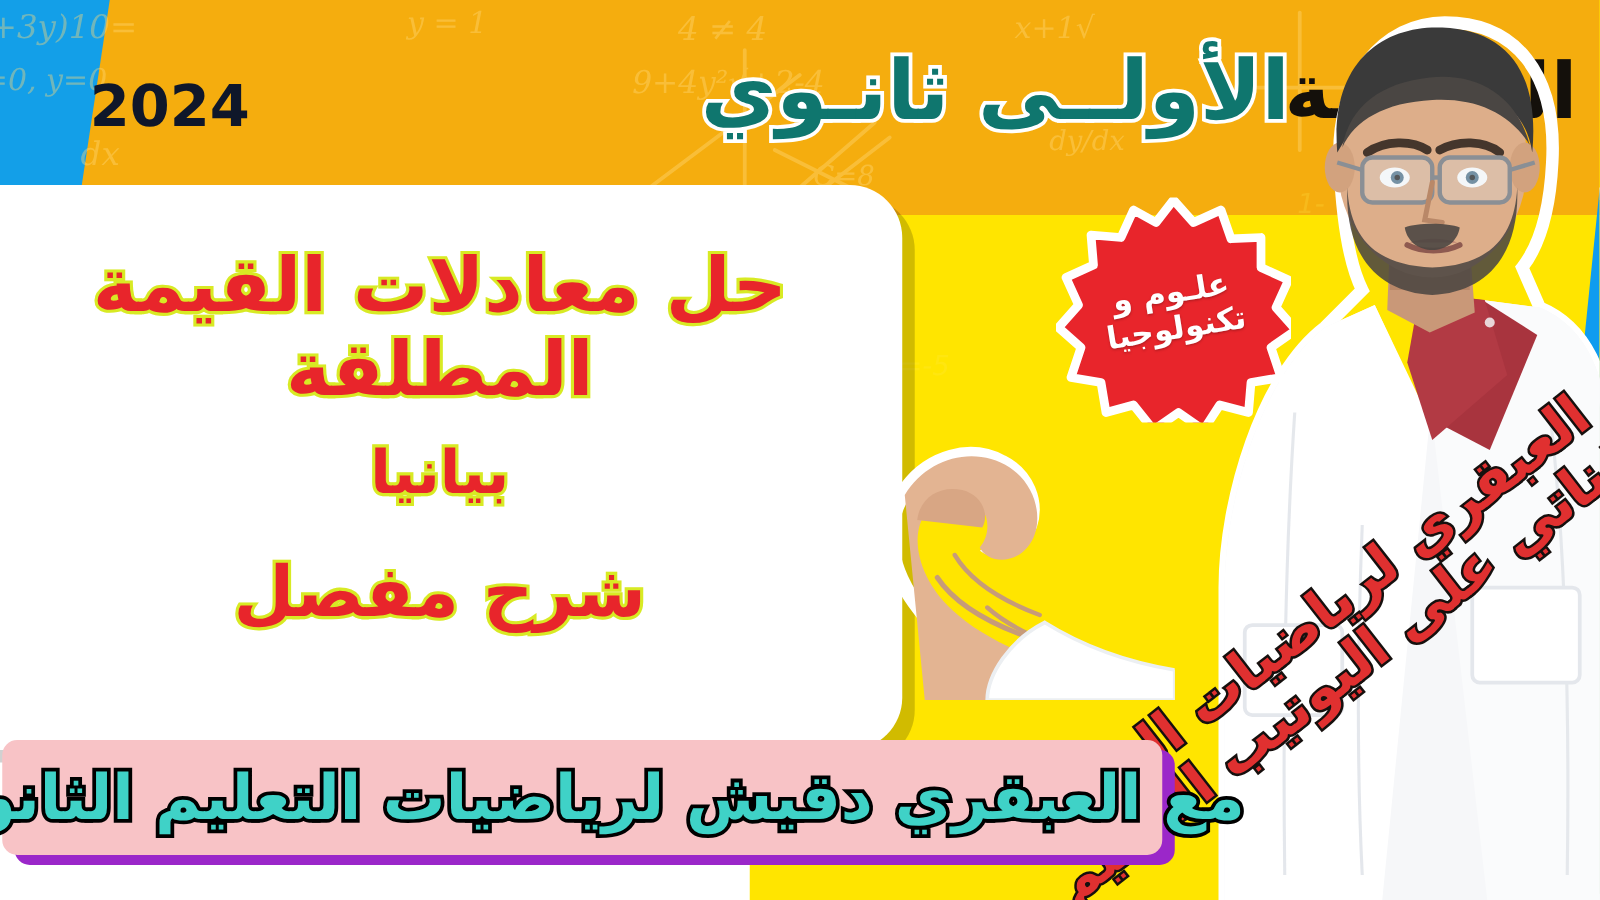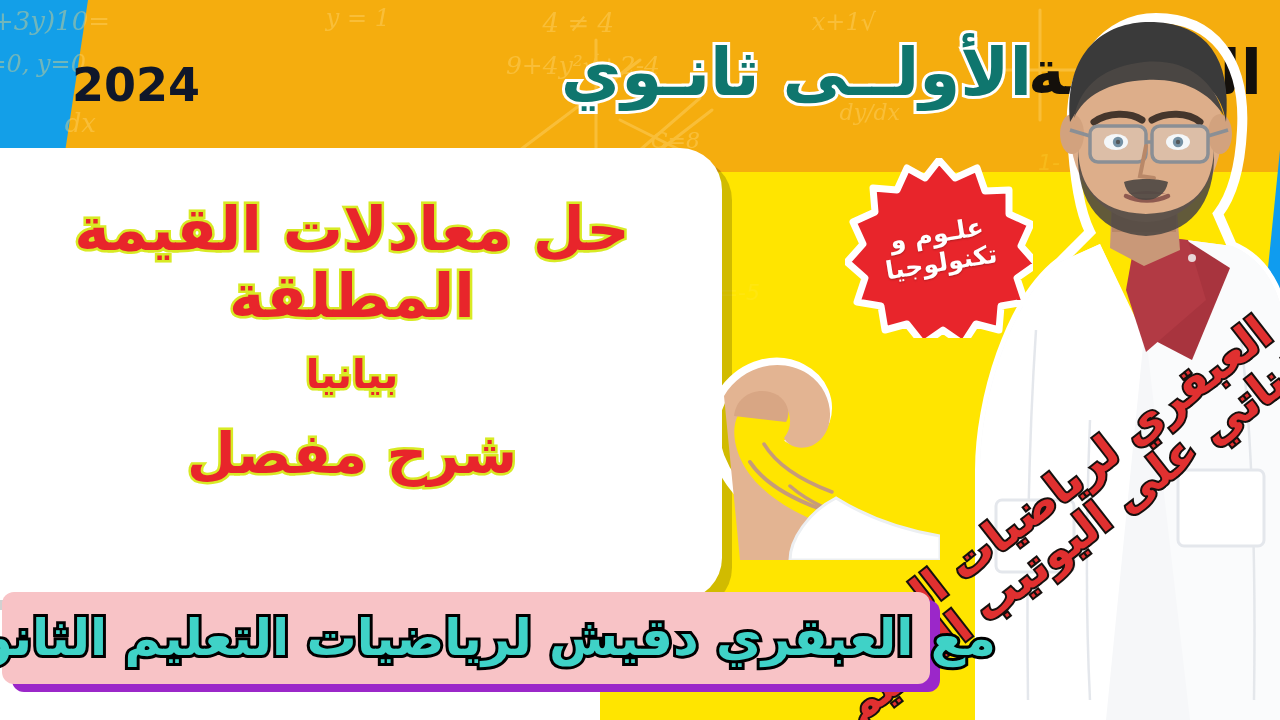--- a/index.html
+++ b/index.html
@@ -93,22 +93,22 @@
   .ttl {
     font-weight: 700;
     color: #E8252B;
     text-align: center;
     line-height: 1.12;
     -webkit-text-stroke: 5px #D8EA24;
     paint-order: stroke fill;
     letter-spacing: 0;
   }
   .ttl-1 { font-size: 60px; margin: 0 0 22px 0; }
-  .ttl-2 { font-size: 40px; margin: 0 0 26px 0; }
-  .ttl-3 { font-size: 56px; margin: 0; }
+  .ttl-2 { font-size: 48px; margin: 0 0 26px 0; }
+  .ttl-3 { font-size: 56px; margin: 12px; }
 
   
   .hdr {
     position: absolute;
     z-index: 5;
     white-space: nowrap;
     font-weight: 700;
     direction: rtl;
   }
   .hdr-arabic-black {

